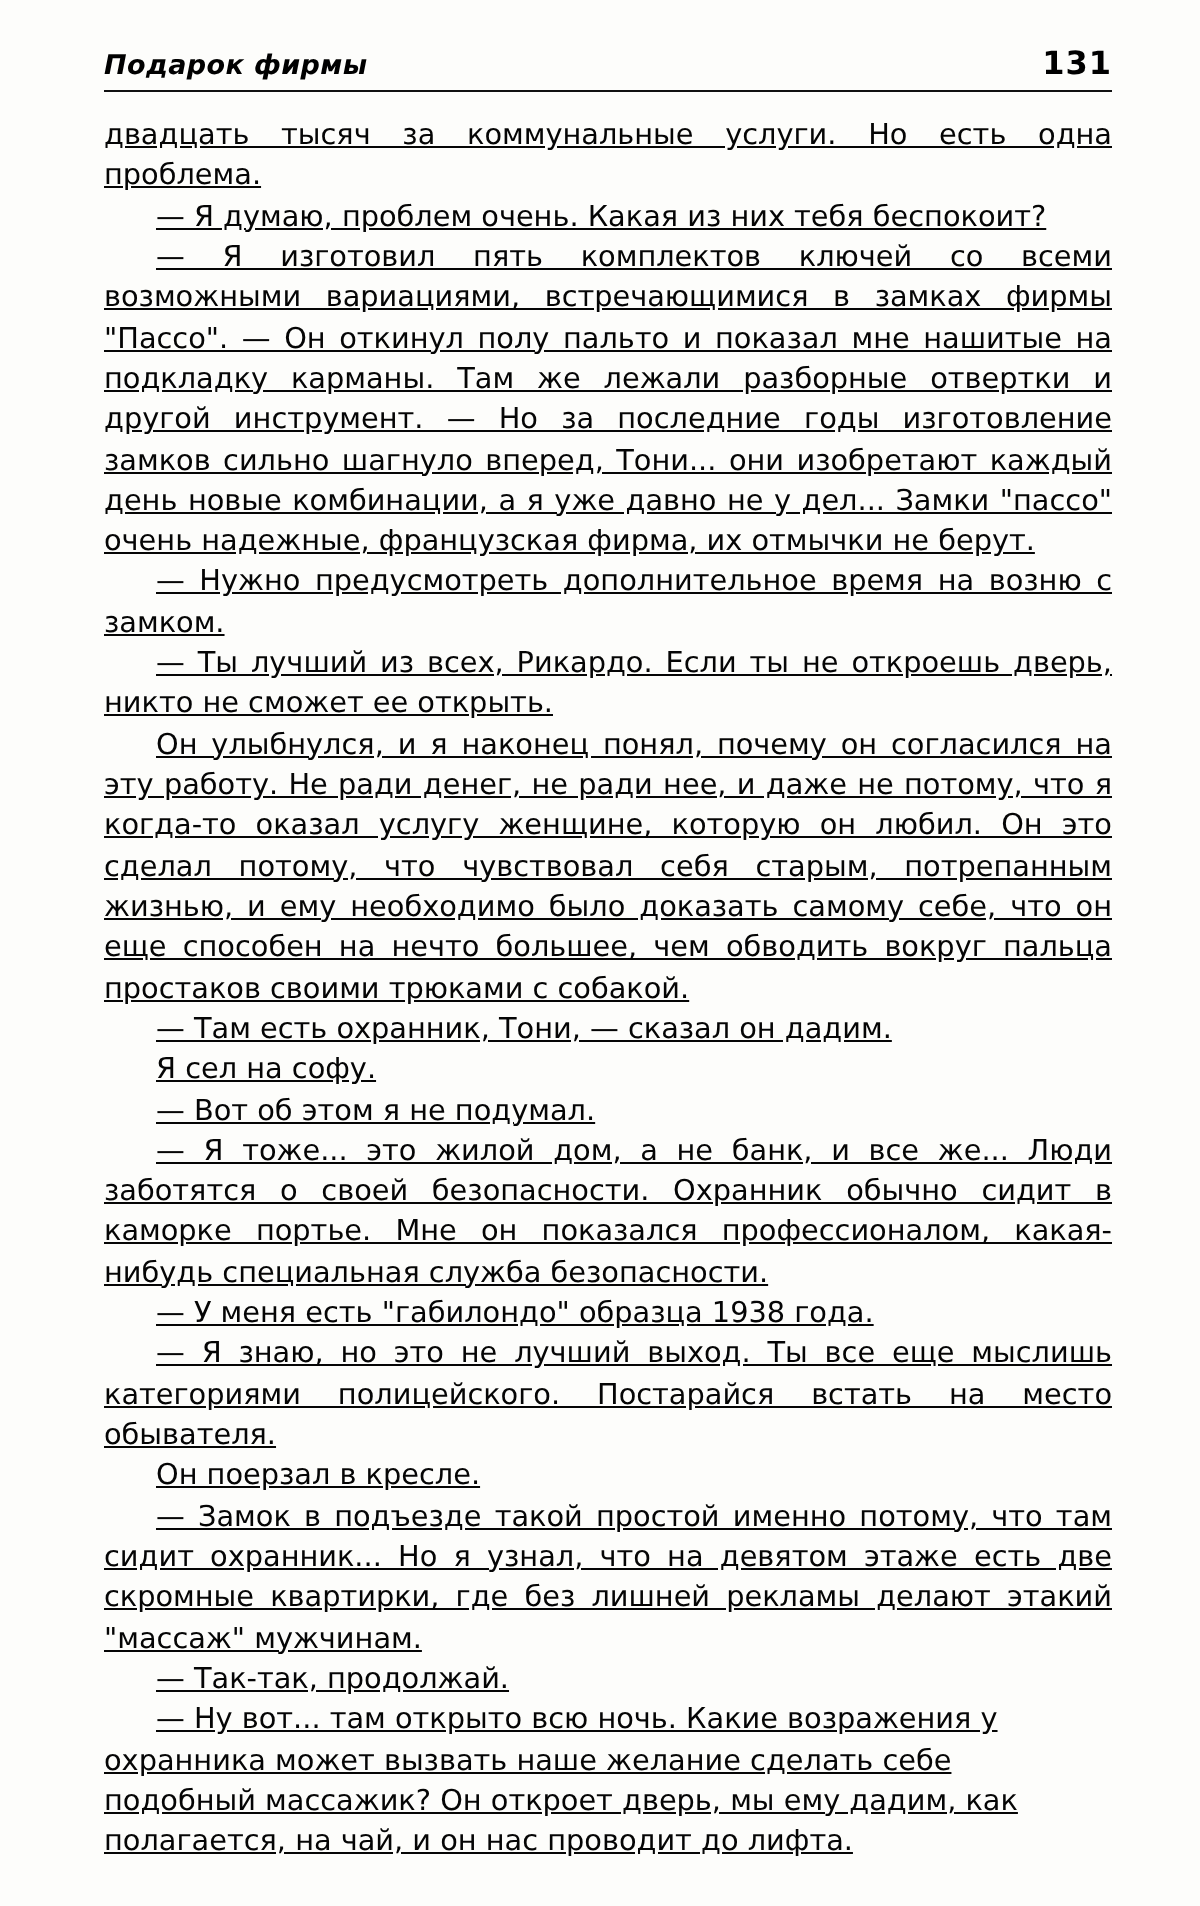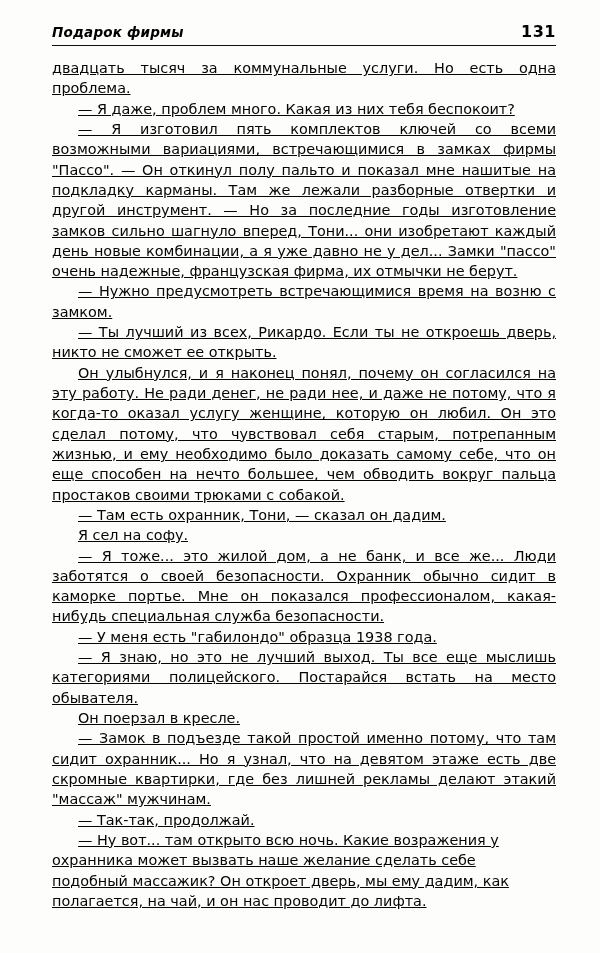--- a/index.html
+++ b/index.html
@@ -69,27 +69,28 @@
 
 <div class="page">
 
   <div class="header">
     <div class="running-title">Подарок фирмы</div>
     <div class="folio">131</div>
   </div>
 
   <div class="body-text" id="body-text">
       <p class="noindent">двадцать тысяч за коммунальные услуги. Но есть одна проблема.</p>
-      <p>— Я даже, проблем много. Какая из них тебя беспокоит?</p>
+      <p>— Я думаю, проблем очень. Какая из них тебя беспокоит?</p>
       <p>— Я изготовил пять комплектов ключей со всеми возможными вариациями, встречающимися в замках фирмы "Пассо". — Он откинул полу пальто и показал мне нашитые на подкладку карманы. Там же лежали разборные отвертки и другой инструмент. — Но за последние годы изготовление замков сильно шагнуло вперед, Тони... они изобретают каждый день новые комбинации, а я уже давно не у дел... Замки "пассо" очень надежные, французская фирма, их отмычки не берут.</p>
-      <p>— Нужно предусмотреть встречающимися время на возню с замком.</p>
+      <p>— Нужно предусмотреть дополнительное время на возню с замком.</p>
       <p>— Ты лучший из всех, Рикардо. Если ты не откроешь дверь, никто не сможет ее открыть.</p>
       <p>Он улыбнулся, и я наконец понял, почему он согласился на эту работу. Не ради денег, не ради нее, и даже не потому, что я когда-то оказал услугу женщине, которую он любил. Он это сделал потому, что чувствовал себя старым, потрепанным жизнью, и ему необходимо было доказать самому себе, что он еще способен на нечто большее, чем обводить вокруг пальца простаков своими трюками с собакой.</p>
       <p>— Там есть охранник, Тони, — сказал он дадим.</p>
       <p>Я сел на софу.</p>
+      <p>— Вот об этом я не подумал.</p>
       <p>— Я тоже... это жилой дом, а не банк, и все же... Люди заботятся о своей безопасности. Охранник обычно сидит в каморке портье. Мне он показался профессионалом, какая-нибудь специальная служба безопасности.</p>
       <p>— У меня есть "габилондо" образца 1938 года.</p>
       <p>— Я знаю, но это не лучший выход. Ты все еще мыслишь категориями полицейского. Постарайся встать на место обывателя.</p>
       <p>Он поерзал в кресле.</p>
       <p>— Замок в подъезде такой простой именно потому, что там сидит охранник... Но я узнал, что на девятом этаже есть две скромные квартирки, где без лишней рекламы делают этакий "массаж" мужчинам.</p>
       <p>— Так-так, продолжай.</p>
       <p class="last">— Ну вот... там открыто всю ночь. Какие возражения у охранника может вызвать наше желание сделать себе подобный массажик? Он откроет дверь, мы ему дадим, как полагается, на чай, и он нас проводит до лифта.</p>
     </div>
 
 </div>

